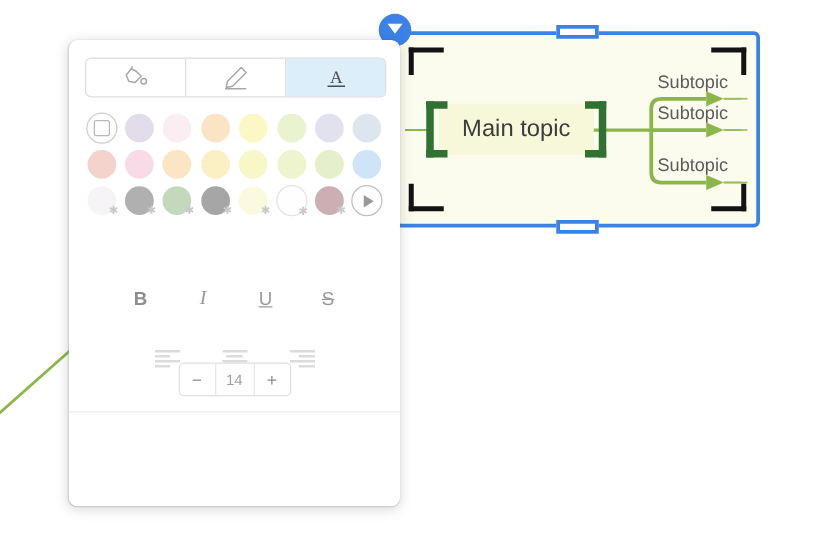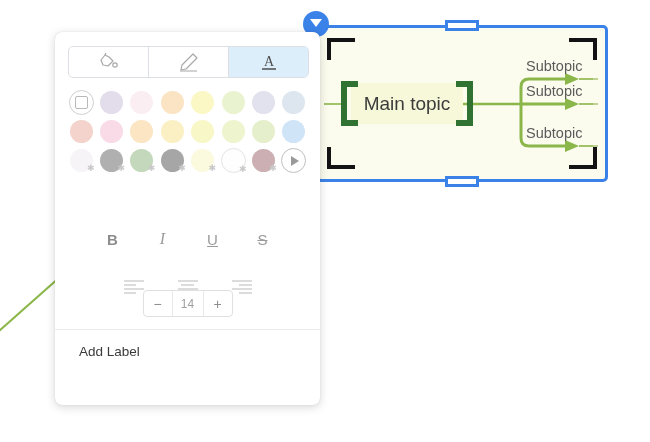--- a/index.html
+++ b/index.html
@@ -47,21 +47,21 @@
   .corner i{position:absolute;background:#131313;}
   .corner .h{height:4px;width:28px;}
   .corner .v{width:4px;height:22px;}
   .c-tl{left:11px;top:13px;} .c-tl .h{left:0;top:0;} .c-tl .v{left:0;top:0;}
   .c-tr{right:11px;top:13px;} .c-tr .h{right:0;top:0;} .c-tr .v{right:0;top:0;}
   .c-bl{left:11px;bottom:13px;} .c-bl .h{left:0;bottom:0;} .c-bl .v{left:0;bottom:0;}
   .c-br{right:11px;bottom:13px;} .c-br .h{right:0;bottom:0;} .c-br .v{right:0;bottom:0;}
 
   
   .main-topic{
-    position:absolute;left:25px;top:56px;width:132px;height:45px;text-align:right;
+    position:absolute;left:25px;top:56px;width:144px;height:45px;text-align:right;
   }
   .mt-fill{
     position:absolute;left:10px;top:2px;right:10px;bottom:2px;
     background:#f7f7d9;
   }
   .mt-label{
     position:absolute;inset:0;display:flex;align-items:center;justify-content:center;
     font-size:19px;color:#3c3c3c;font-family:"Liberation Sans", sans-serif;
   }
   .bracket{position:absolute;width:17px;height:45px;}
@@ -401,17 +401,16 @@
 
     <div class="stepper">
       <span class="step-btn">−</span>
       <span class="step-val">14</span>
       <span class="step-btn plus">+</span>
     </div>
 
     <div class="divider"></div>
 
     <div class="menu">
-      <div class="menu-item">Add Label</div>
     </div>
 
   </div>
 </div>
 
 </body></html>

